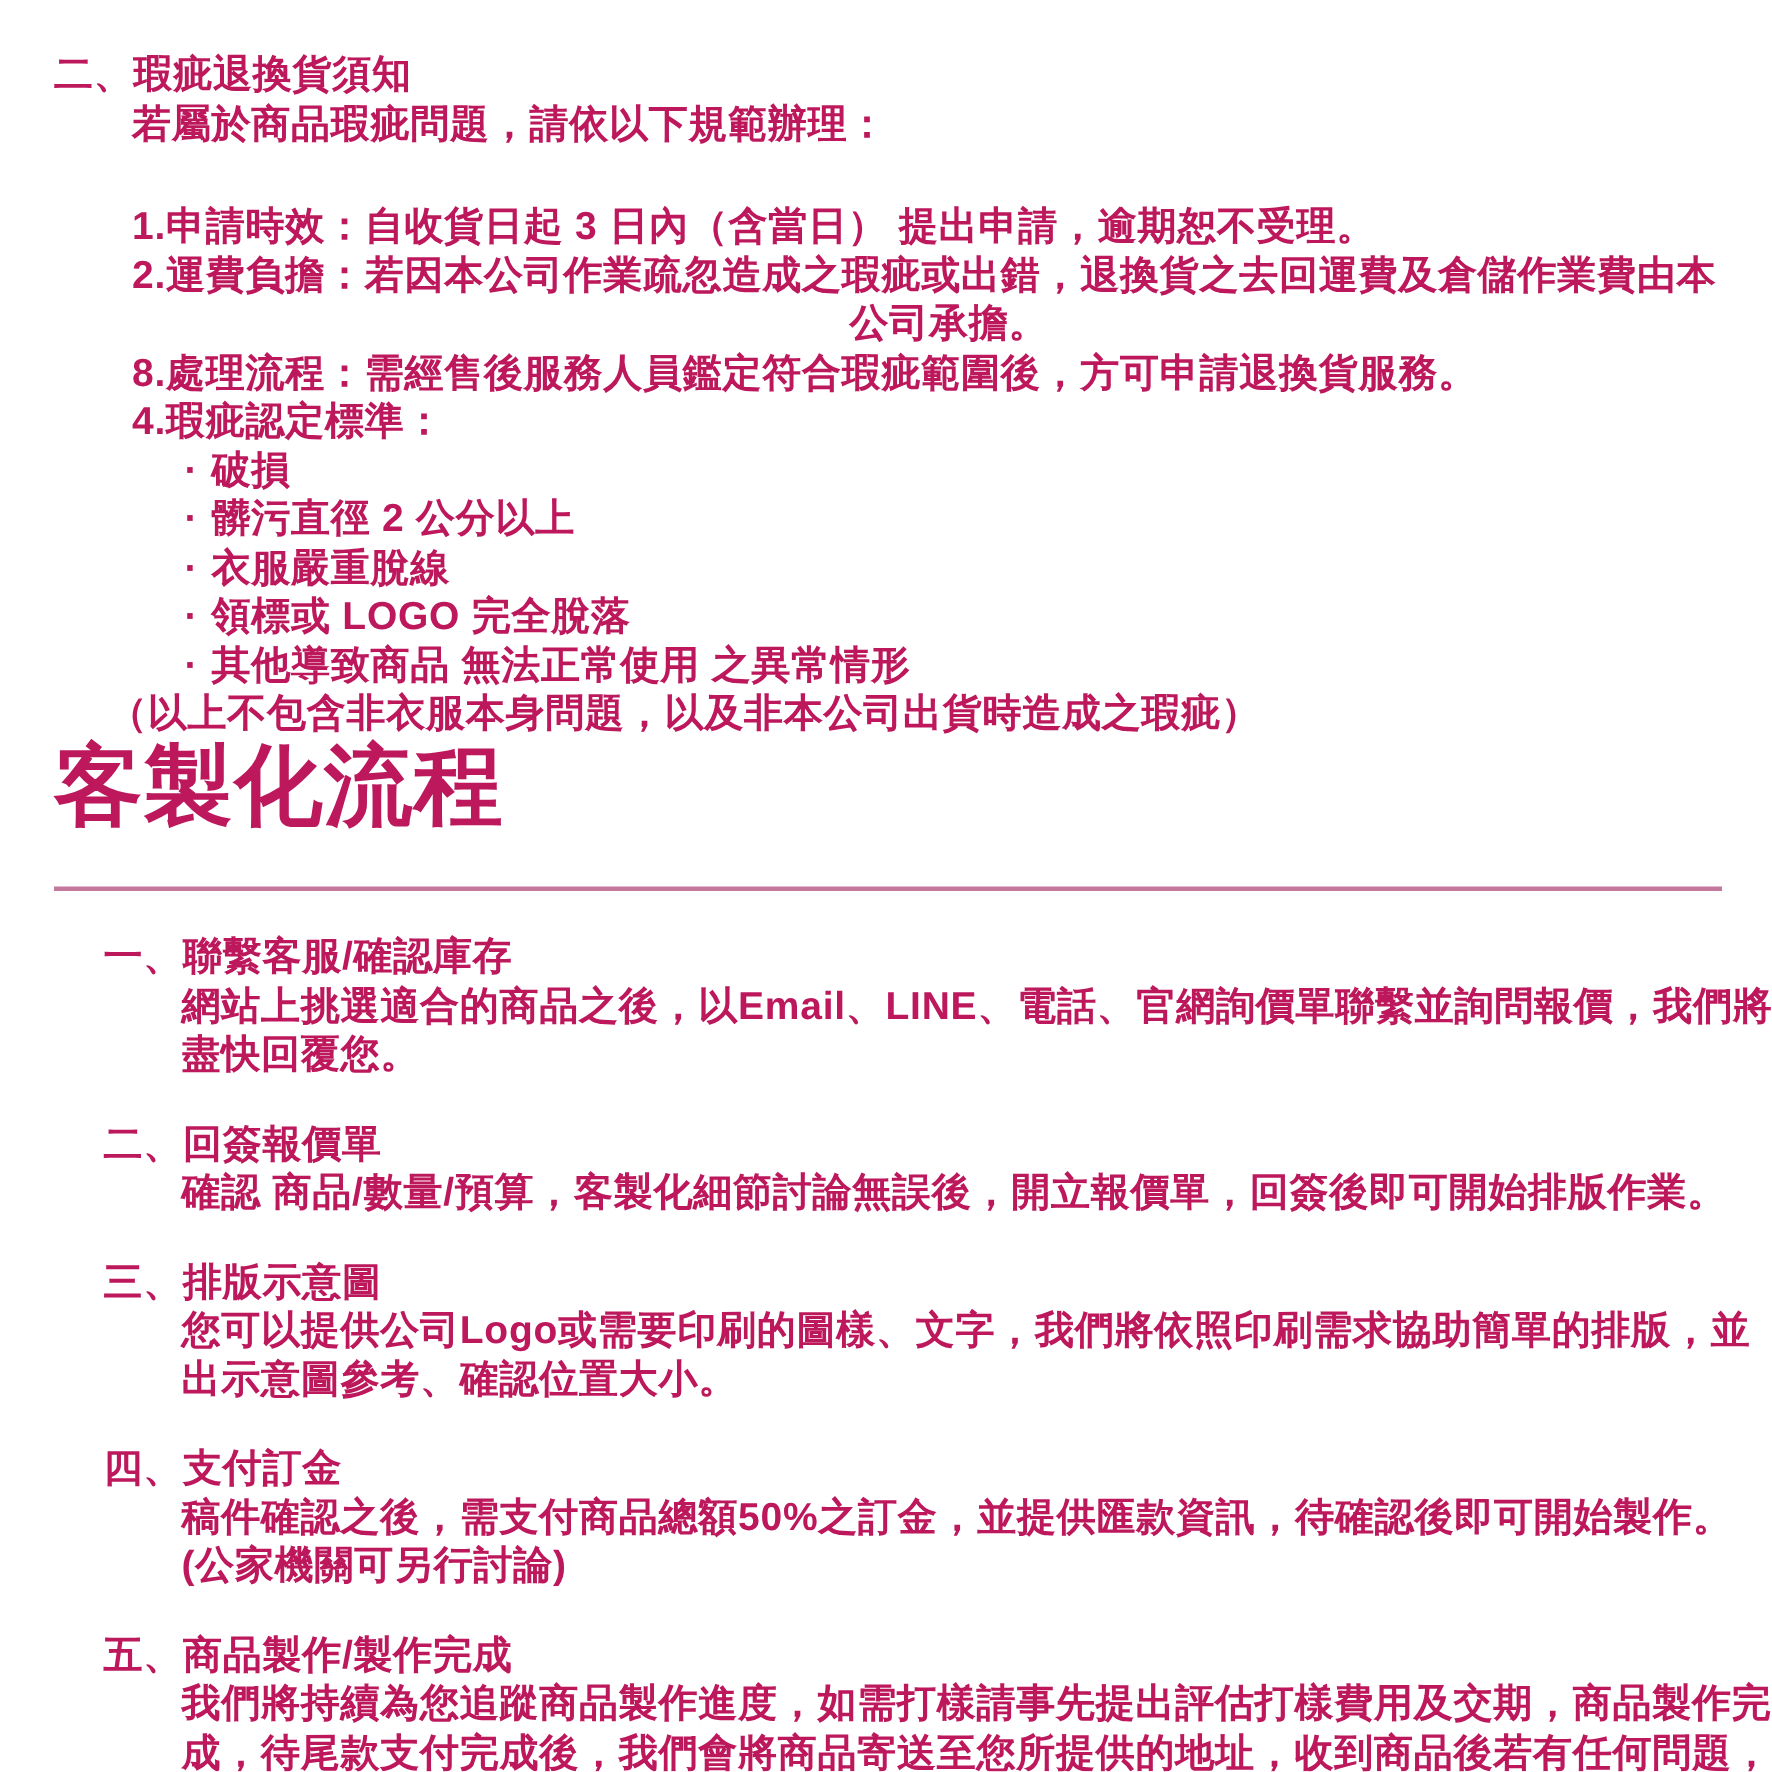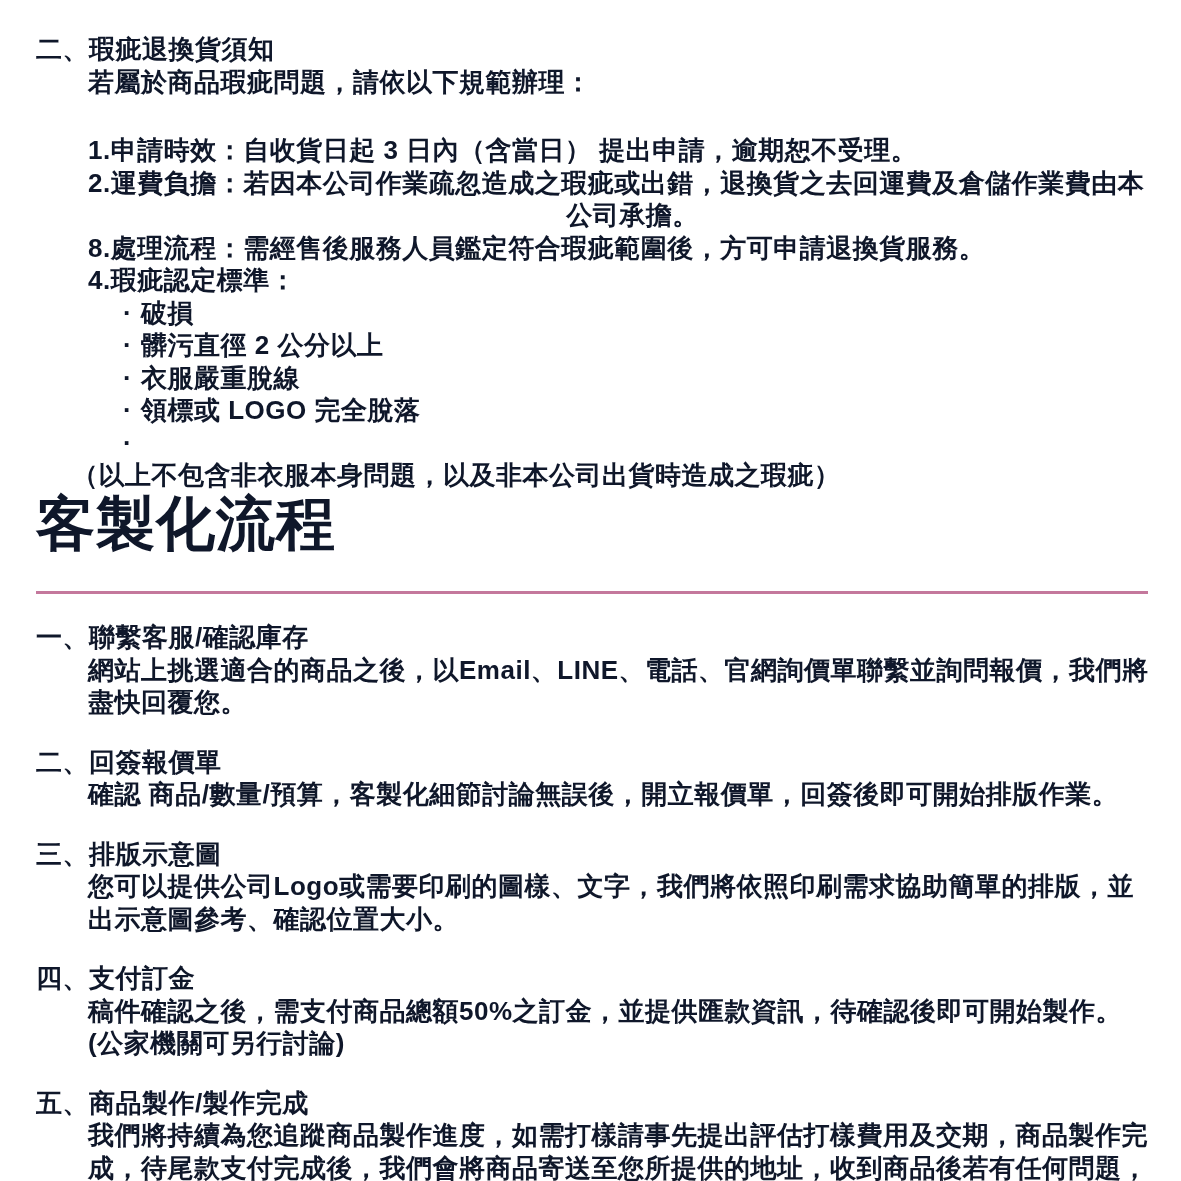--- a/index.html
+++ b/index.html
@@ -33,27 +33,27 @@
     letter-spacing: 1px;
     white-space: nowrap;
   }
   .divider {
     border: none;
     height: 3px;
     width: 1112px;
     margin: 14px 0 0 0;
     background: #c4789c; 
   }
-  .step { margin-top: 27px; }
+  .step { margin-top: 27px; margin-left: 33px; }
   .step:first-of-type { margin-top: 18.5px; }
 </style>
 </head>
 <body>
 
-<div class="page" style="background: rgb(255, 255, 255); color: #0f172a;">
+<div class="page" style="background: rgb(255, 255, 255); color: #be185d;">
 
   <section>
     <div class="line">二、瑕疵退換貨須知</div>
     <div class="line indent">若屬於商品瑕疵問題，請依以下規範辦理：</div>
 
     <div class="rules">
       <div class="line indent">1.申請時效：自收貨日起 3 日內（含當日） 提出申請，逾期恕不受理。</div>
       <div class="line indent">2.運費負擔：若因本公司作業疏忽造成之瑕疵或出錯，退換貨之去回運費及倉儲作業費由本</div>
       <div class="line indent2">公司承擔。</div>
       <div class="line indent">8.處理流程：需經售後服務人員鑑定符合瑕疵範圍後，方可申請退換貨服務。</div>
@@ -72,20 +72,21 @@
       <div class="line bullet-line">
         <span class="bullet-dot">·</span>
         <span>衣服嚴重脫線</span>
       </div>
       <div class="line bullet-line">
         <span class="bullet-dot">·</span>
         <span>領標或 LOGO 完全脫落</span>
       </div>
       <div class="line bullet-line">
         <span class="bullet-dot">·</span>
+        <span>其他導致商品 無法正常使用 之異常情形</span>
       </div>
       <div class="line note">（以上不包含非衣服本身問題，以及非本公司出貨時造成之瑕疵）</div>
     </div>
   </section>
 
   <h1 class="heading">客製化流程</h1>
   <hr class="divider" style="background: rgb(196, 120, 156);">
 
   <section class="step">
     <div class="line">一、聯繫客服/確認庫存</div>

